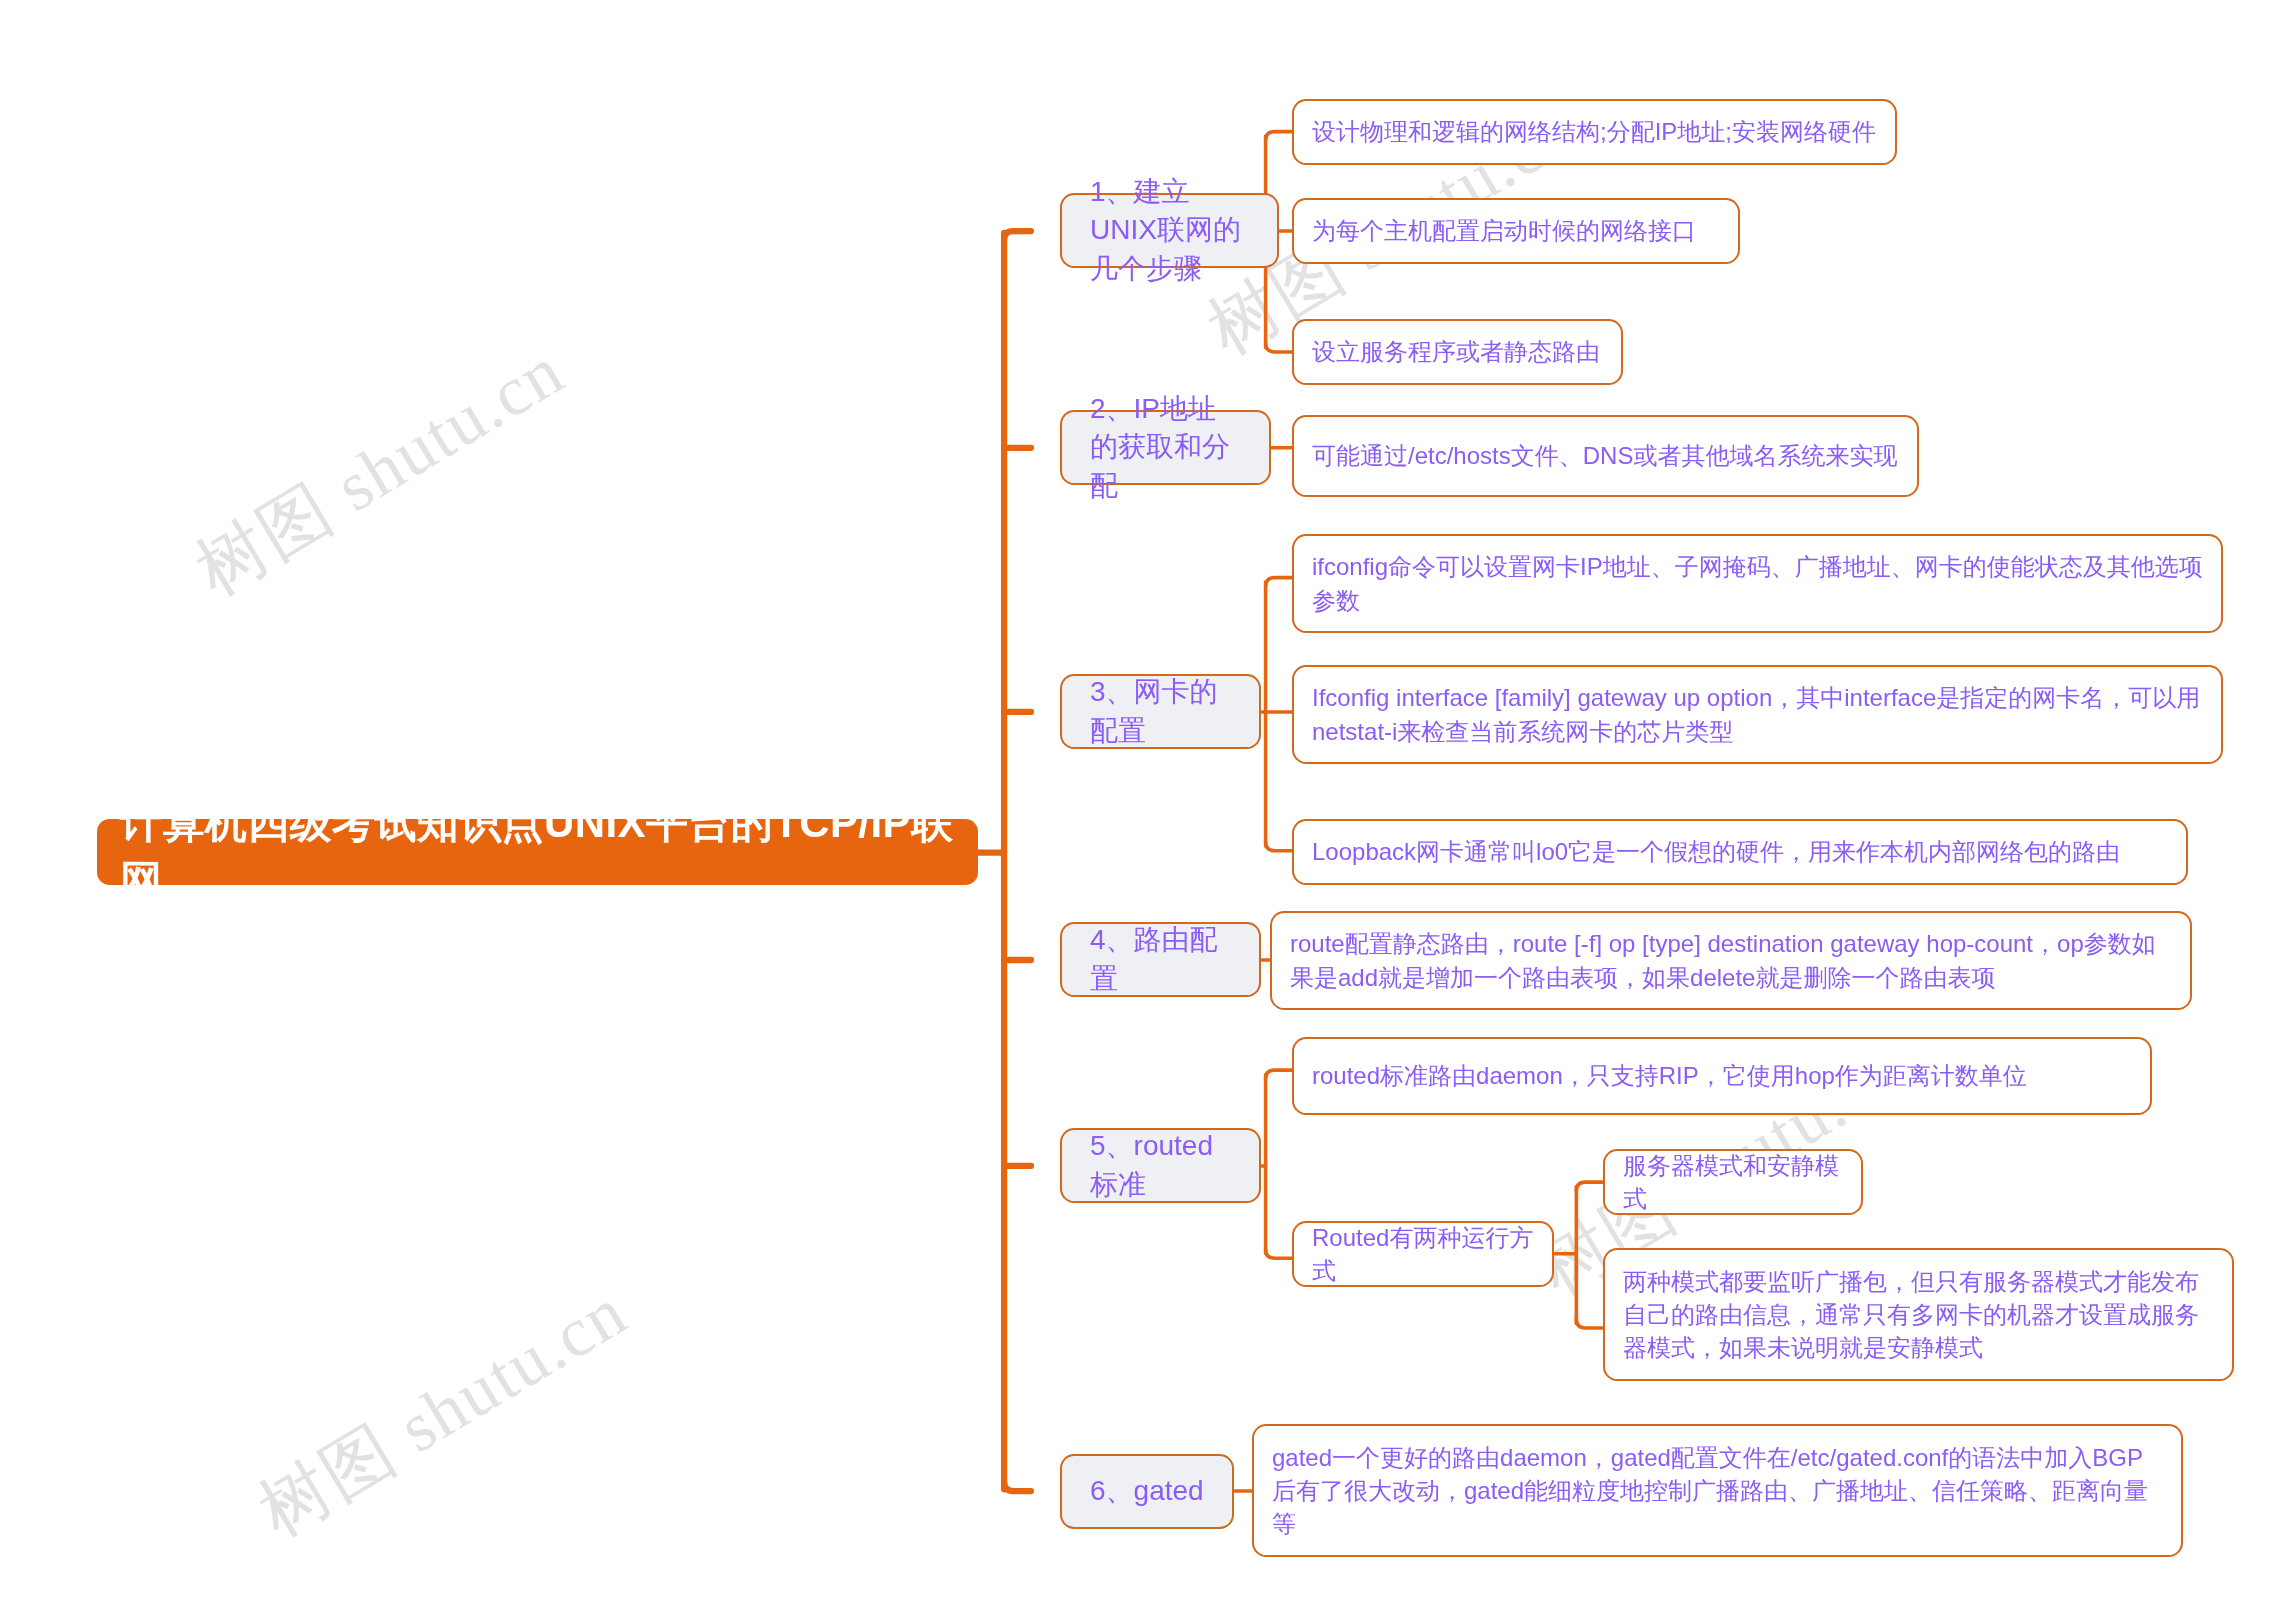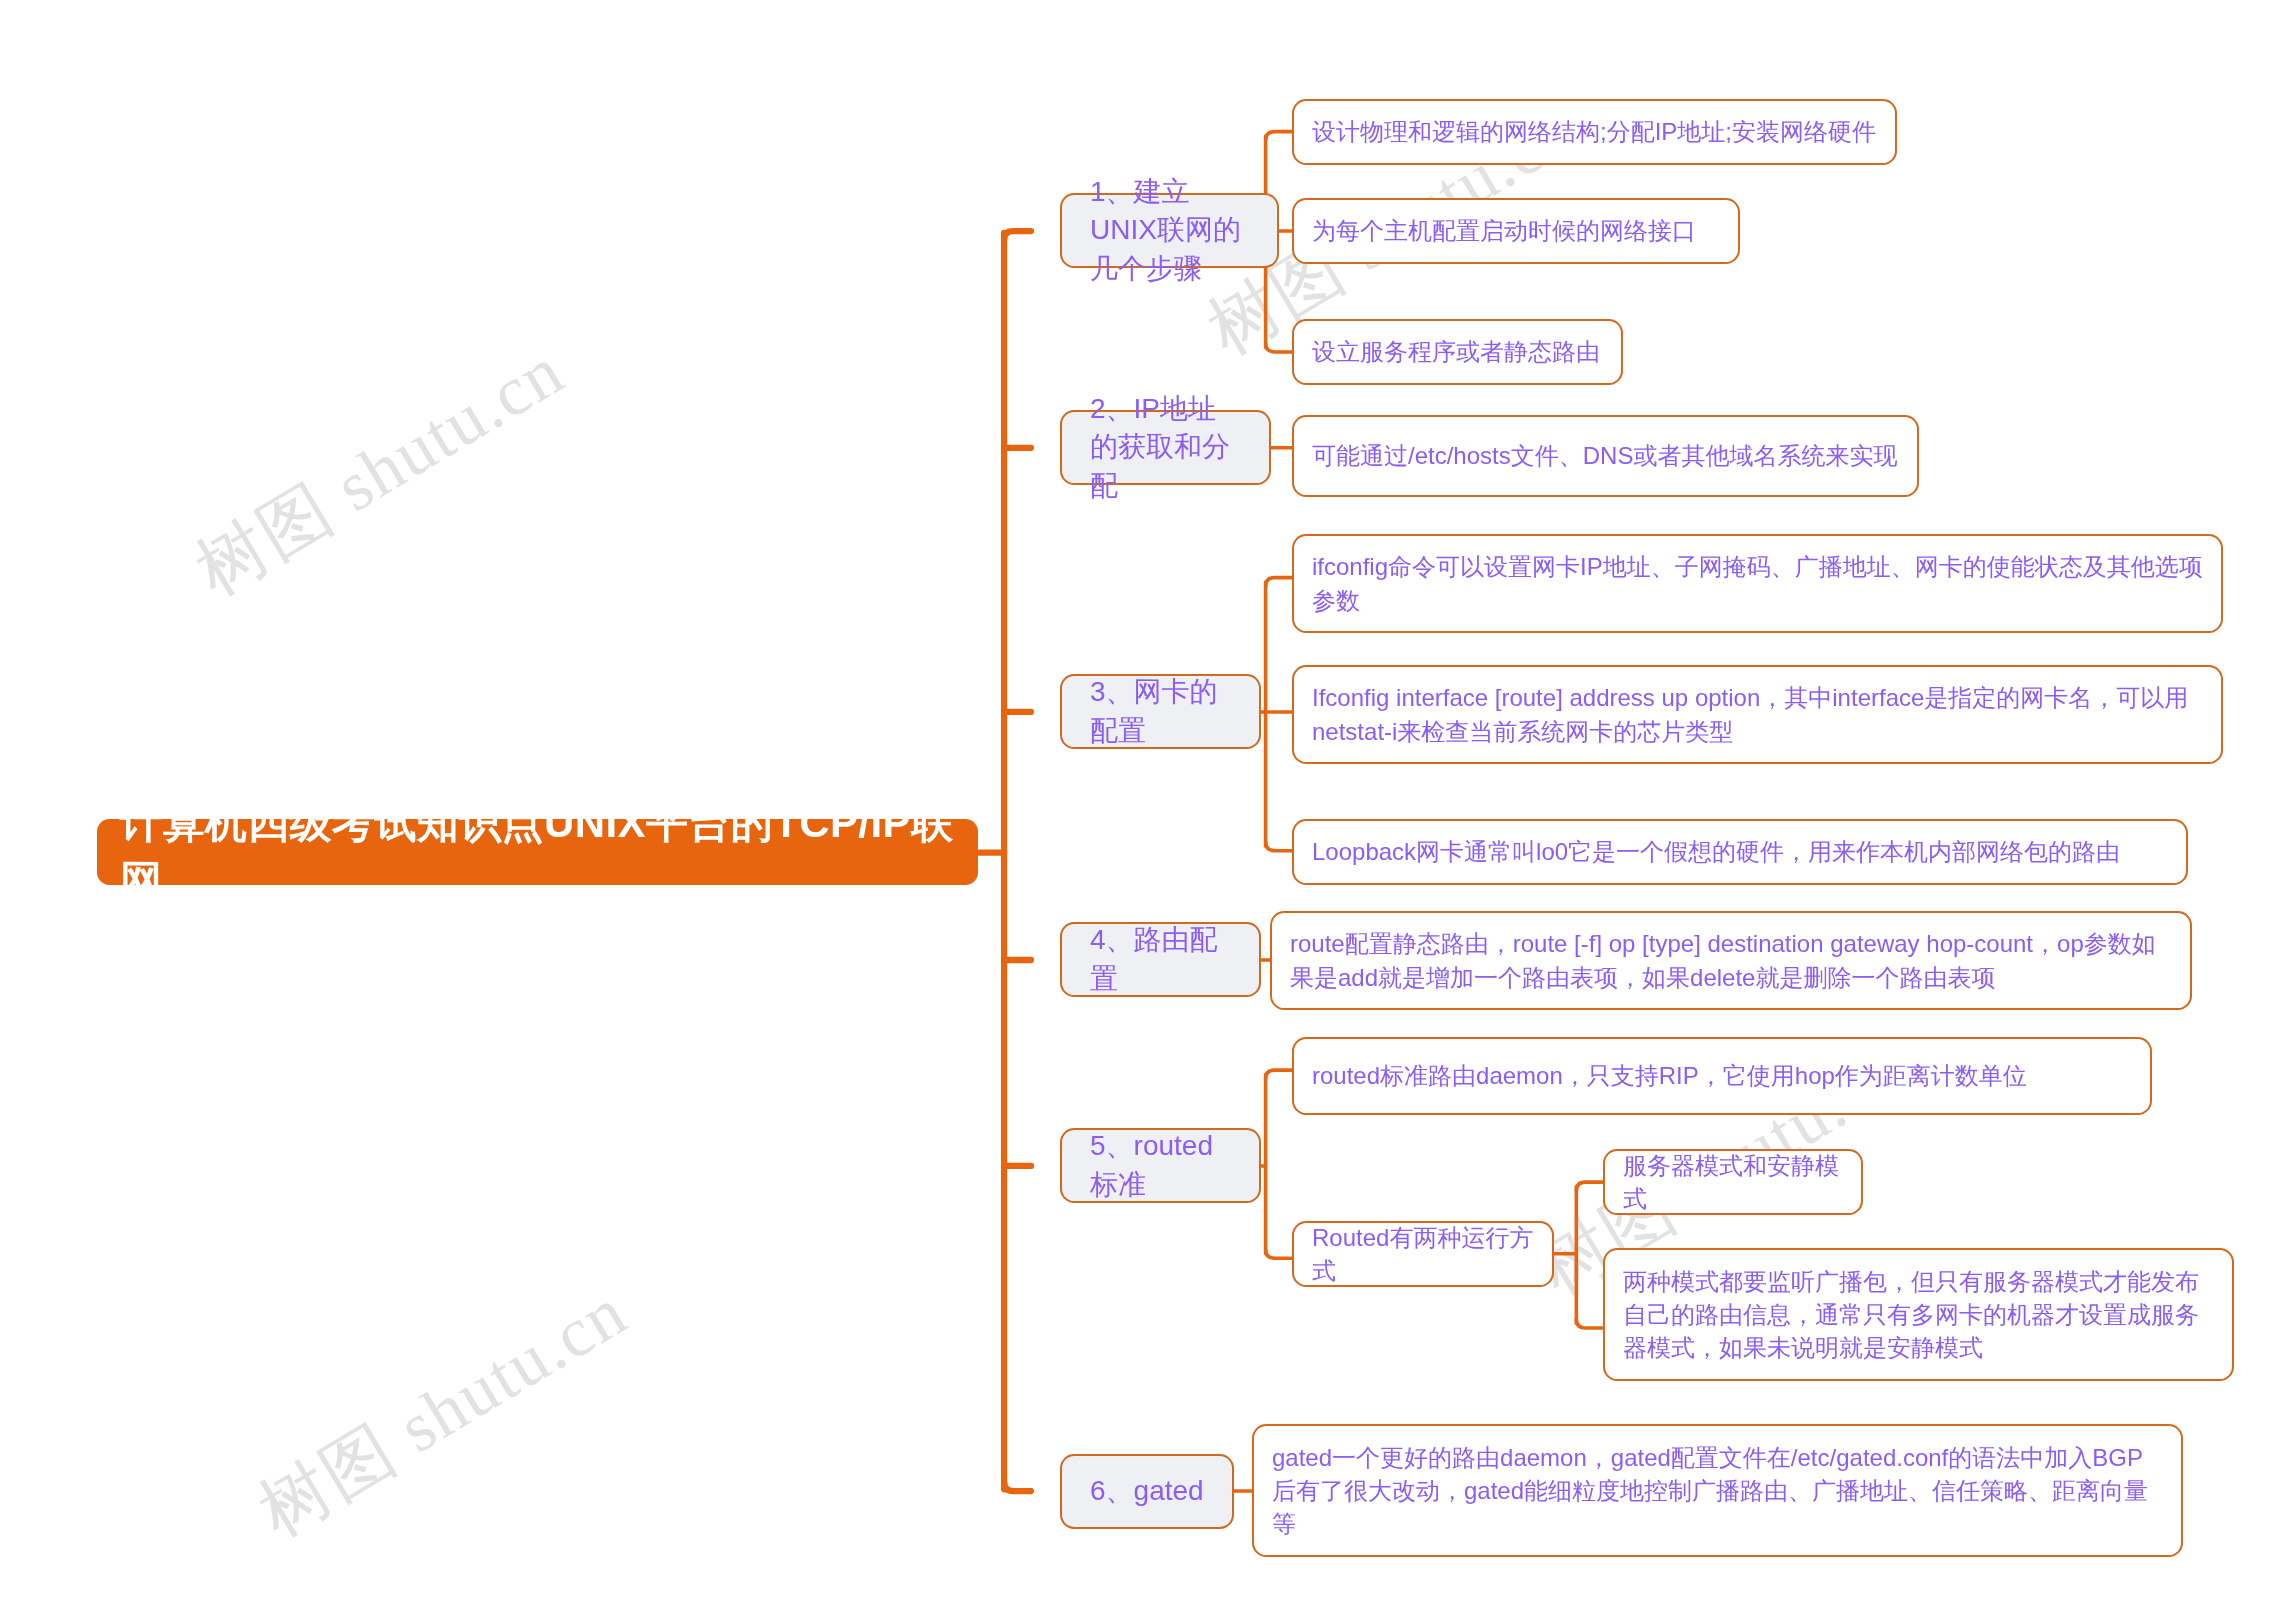--- a/index.html
+++ b/index.html
@@ -163,21 +163,21 @@
     <span class="txt">可能通过/etc/hosts文件、DNS或者其他域名系统来实现</span>
   </div>
 
   <div class="node lvl1" style="left:1031px; top:674px; width:201px; height:75px;">
     <span class="txt">3、网卡的配置</span>
   </div>
   <div class="node leaf" style="left:1292px; top:534px; width:931px; height:99px;">
     <span class="txt">ifconfig命令可以设置网卡IP地址、子网掩码、广播地址、网卡的使能状态及其他选项参数</span>
   </div>
   <div class="node leaf" style="left:1292px; top:665px; width:931px; height:99px;">
-    <span class="txt">Ifconfig interface [route] address up option，其中interface是指定的网卡名，可以用netstat-i来检查当前系统网卡的芯片类型</span>
+    <span class="txt">Ifconfig interface [family] gateway up option，其中interface是指定的网卡名，可以用netstat-i来检查当前系统网卡的芯片类型</span>
   </div>
   <div class="node leaf" style="left:1292px; top:819px; width:896px; height:66px;">
     <span class="txt">Loopback网卡通常叫lo0它是一个假想的硬件，用来作本机内部网络包的路由</span>
   </div>
 
   <div class="node lvl1" style="left:1031px; top:922px; width:201px; height:75px;">
     <span class="txt">4、路由配置</span>
   </div>
   <div class="node leaf" style="left:1270px; top:911px; width:922px; height:99px;">
     <span class="txt">route配置静态路由，route [-f] op [type] destination gateway hop-count，op参数如果是add就是增加一个路由表项，如果delete就是删除一个路由表项</span>

